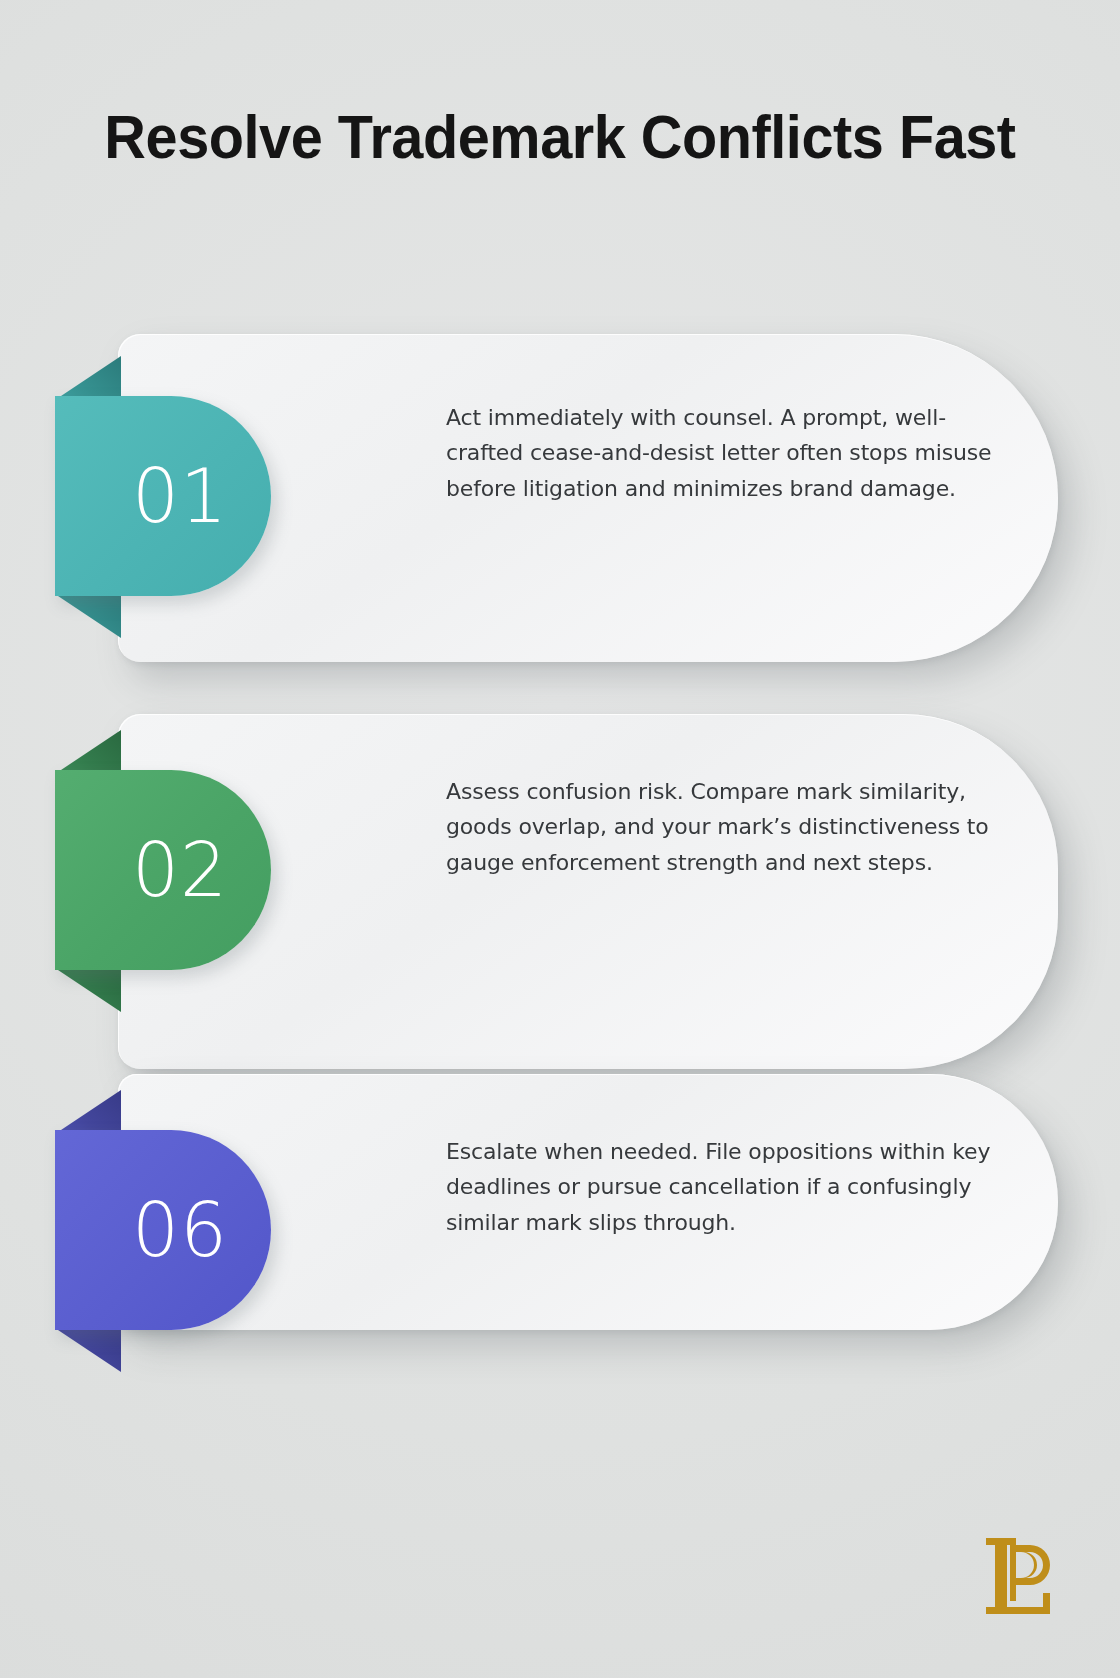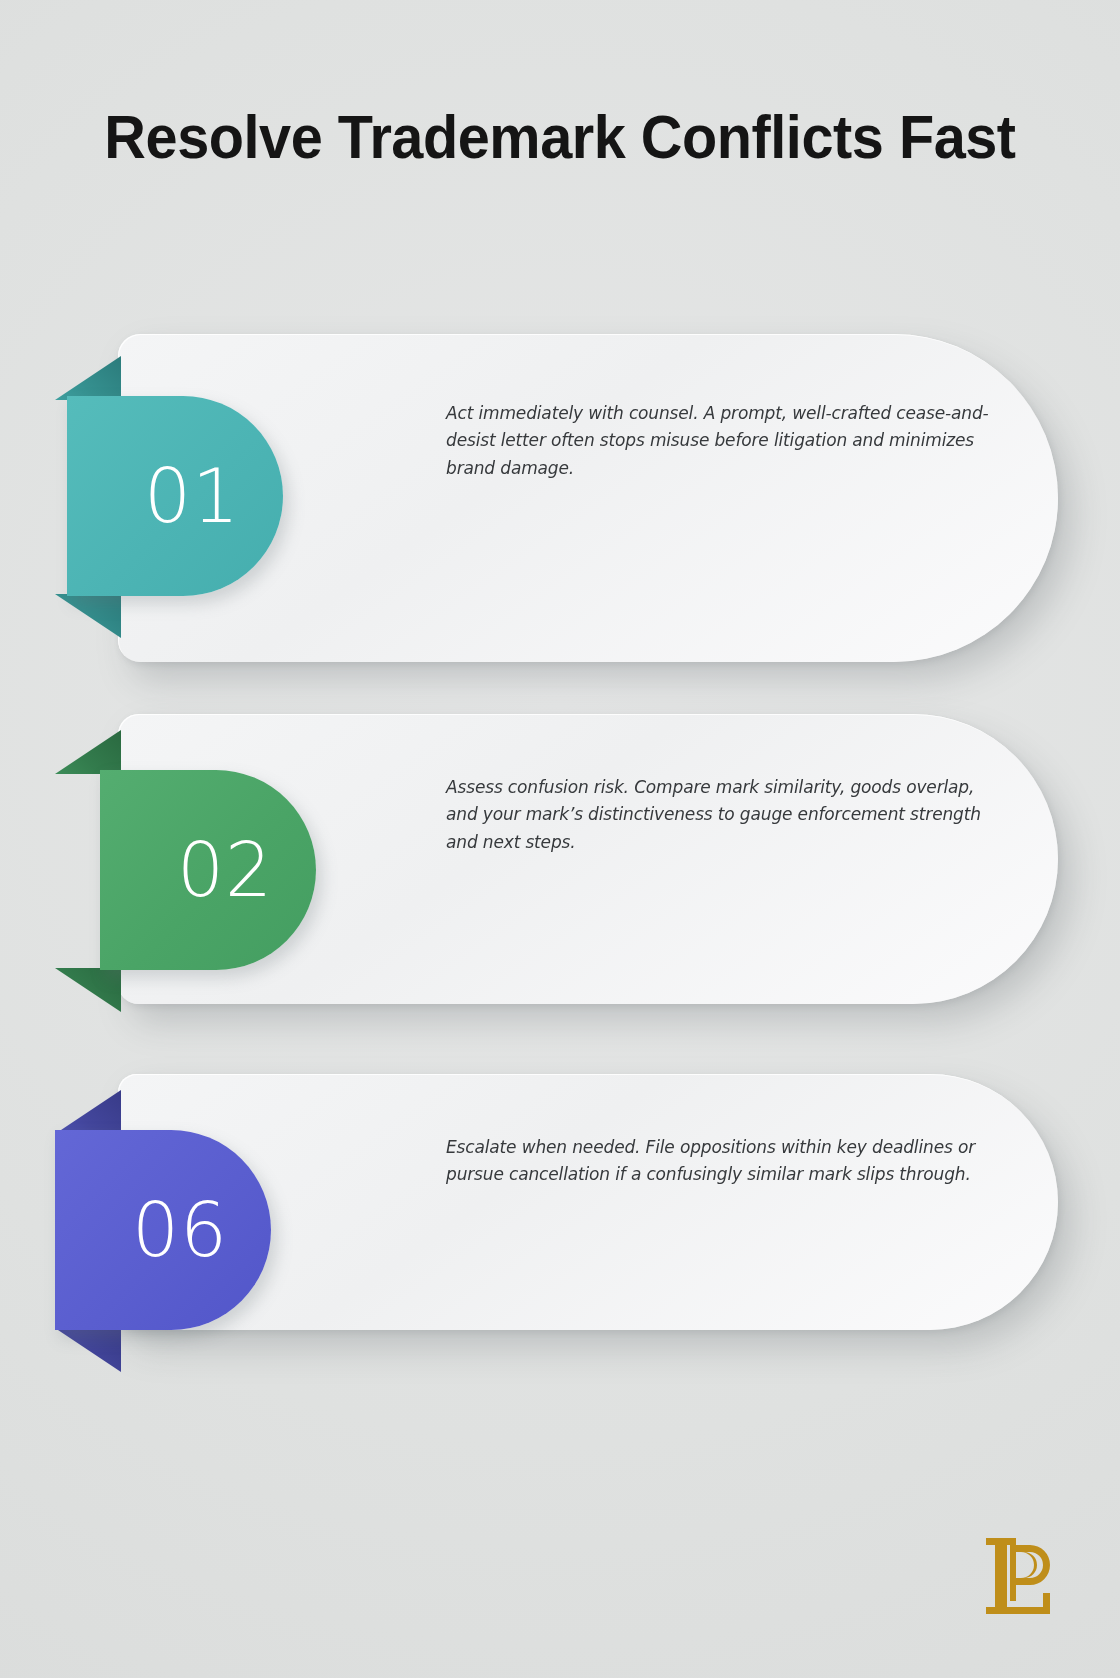--- a/index.html
+++ b/index.html
@@ -63,21 +63,21 @@
     top: 0;
     width: 940px;
     height: 328px;
     background: linear-gradient(145deg, #f4f5f6 0%, #eff0f1 42%, #fbfbfc 100%);
     border-radius: 22px 164px 164px 22px;
     box-shadow:
       14px 18px 34px rgba(120,128,132,0.32),
       2px 3px 6px rgba(120,128,132,0.18),
       inset 1px 1px 0 rgba(255,255,255,0.85);
   }
-  .step-2 .card { height: 290px; border-radius: 22px 155px 155px 22px; }
+  .step-2 .card { height: 355px; border-radius: 22px 155px 155px 22px; }
   .step-3 .card { height: 256px; border-radius: 22px 155px 155px 22px; }
 
   
   .badge-wrap {
     position: absolute;
     left: 55px;
     top: 62px;
     width: 216px;
     height: 200px;
   }
@@ -117,38 +117,37 @@
     color: #ffffff;
     font-family: "DejaVu Sans", sans-serif;
     font-weight: 300;
     font-size: 74px;
     line-height: 1;
     letter-spacing: 1px;
     padding-left: 34px;
   }
 
   
-  .c-teal   .badge { background: linear-gradient(135deg, #55bcbb 0%, #4cb4b4 55%, #45aeae 100%); margin-left: 12px; }
+  .c-teal   .badge { background: linear-gradient(135deg, #55bcbb 0%, #4cb4b4 55%, #45aeae 100%); }
   .c-teal   .fold  { background: linear-gradient(225deg, #2b7b7b 0%, #35908f 60%, #3ea0a0 100%); }
-  .c-green  .badge { background: linear-gradient(135deg, #54ad70 0%, #4aa466 55%, #449e61 100%); margin-left: 45px; }
+  .c-green  .badge { background: linear-gradient(135deg, #54ad70 0%, #4aa466 55%, #449e61 100%); }
   .c-green  .fold  { background: linear-gradient(225deg, #2a6940 0%, #337c4d 60%, #3c8c58 100%); }
   .c-purple .badge { background: linear-gradient(135deg, #6367d6 0%, #5a5ecf 55%, #5256c9 100%); }
   .c-purple .fold  { background: linear-gradient(225deg, #383b88 0%, #43469c 60%, #4d51b0 100%); }
 
   
   .card-text {
     position: absolute;
     left: 328px;
     width: 556px;
     font-family: "DejaVu Sans", sans-serif;
-    font-size: 17px;
+    font-size: 22px;
     line-height: 1.61;
     color: #36393c;
     letter-spacing: -0.15px;
-    font-style: italic;
   }
   .step-1 .card-text { top: 66px; }
   .step-2 .card-text { top: 60px; }
   .step-3 .card-text { top: 60px; }
 
   
   .logo {
     position: absolute;
     left: 980px;
     top: 1532px;

